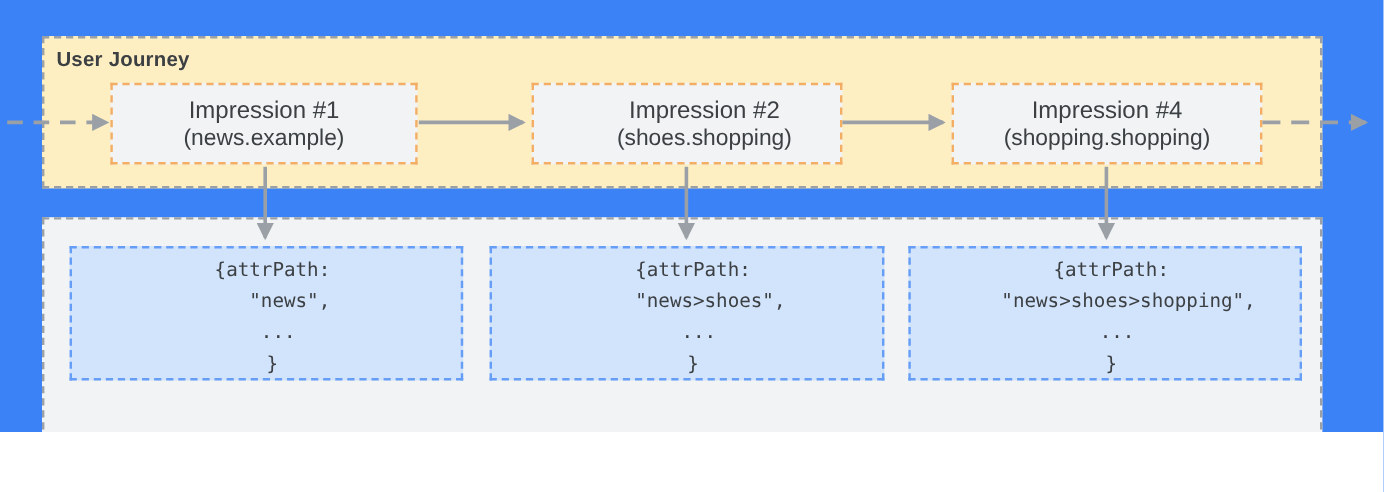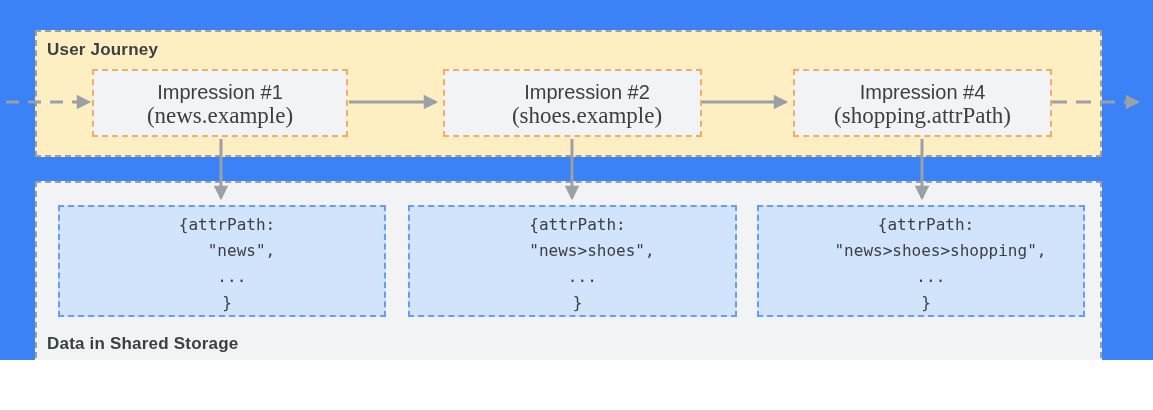--- a/index.html
+++ b/index.html
@@ -51,21 +51,21 @@
     flex-direction: column;
     align-items: center;
     justify-content: center;
     color: var(--text, #3C4043);
     text-align: center;
   }
   .impression.i1 { left: 55px;  width: 256px; align-items: center; }
   .impression.i2 { left: 406px; width: 259px; padding-left: 29px; }
   .impression.i3 { left: 756px; width: 259px; }
   .imp-title { font-size: 20px; line-height: 24px; }
-  .imp-sub   { font-size: 23px; line-height: 23px; font-family: Liberation Serif, serif; }
+  .imp-sub   { font-size: 19px; line-height: 23px; }
 
   
   .data-box {
     position: absolute;
     top: 22px;
     height: 112px;
     background: var(--data-bg, #D2E3FC);
     border: 2px dashed var(--data-border, #669DF6);
     text-align: center;
   }
@@ -98,44 +98,43 @@
   <section class="journey">
     <div class="section-label">User Journey</div>
 
     <div class="impression i1">
       <div class="imp-title">Impression #1</div>
       <div class="imp-sub">(news.example)</div>
     </div>
 
     <div class="impression i2">
       <div class="imp-title">Impression #2</div>
-      <div class="imp-sub">(shoes.example)</div>
+      <div class="imp-sub">(shoes.shopping)</div>
     </div>
 
     <div class="impression i3">
       <div class="imp-title">Impression #4</div>
-      <div class="imp-sub">(shopping.attrPath)</div>
+      <div class="imp-sub">(shopping.shopping)</div>
     </div>
   </section>
 
   <section class="storage">
 
     <div class="data-box d1">
       <pre class="code"><span class="code-line">{attrPath:</span><span class="code-line">   "news",</span><span class="code-line"> ...</span><span class="code-line">}</span></pre>
     </div>
 
     <div class="data-box d2">
       <pre class="code"><span class="code-line">{attrPath:</span><span class="code-line">   "news&gt;shoes",</span><span class="code-line"> ...</span><span class="code-line">}</span></pre>
     </div>
 
     <div class="data-box d3">
       <pre class="code"><span class="code-line">{attrPath:</span><span class="code-line">   "news&gt;shoes&gt;shopping",</span><span class="code-line"> ...</span><span class="code-line">}</span></pre>
     </div>
 
-    <div class="section-label">Data in Shared Storage</div>
   </section>
 
   <svg class="arrows" viewBox="0 0 1153 410" aria-hidden="true">
     <defs>
       <marker id="ah" viewBox="0 0 10 10" refX="8.5" refY="5" markerWidth="5.4" markerHeight="4.8" orient="auto">
         <path d="M0,0 L10,5 L0,10 z" fill="#9AA0A6"></path>
       </marker>
     </defs>
     <line x1="6" y1="102" x2="89" y2="102" stroke-dasharray="13 9" marker-end="url(#ah)"></line>
     <line x1="349" y1="102" x2="436" y2="102" marker-end="url(#ah)"></line>

